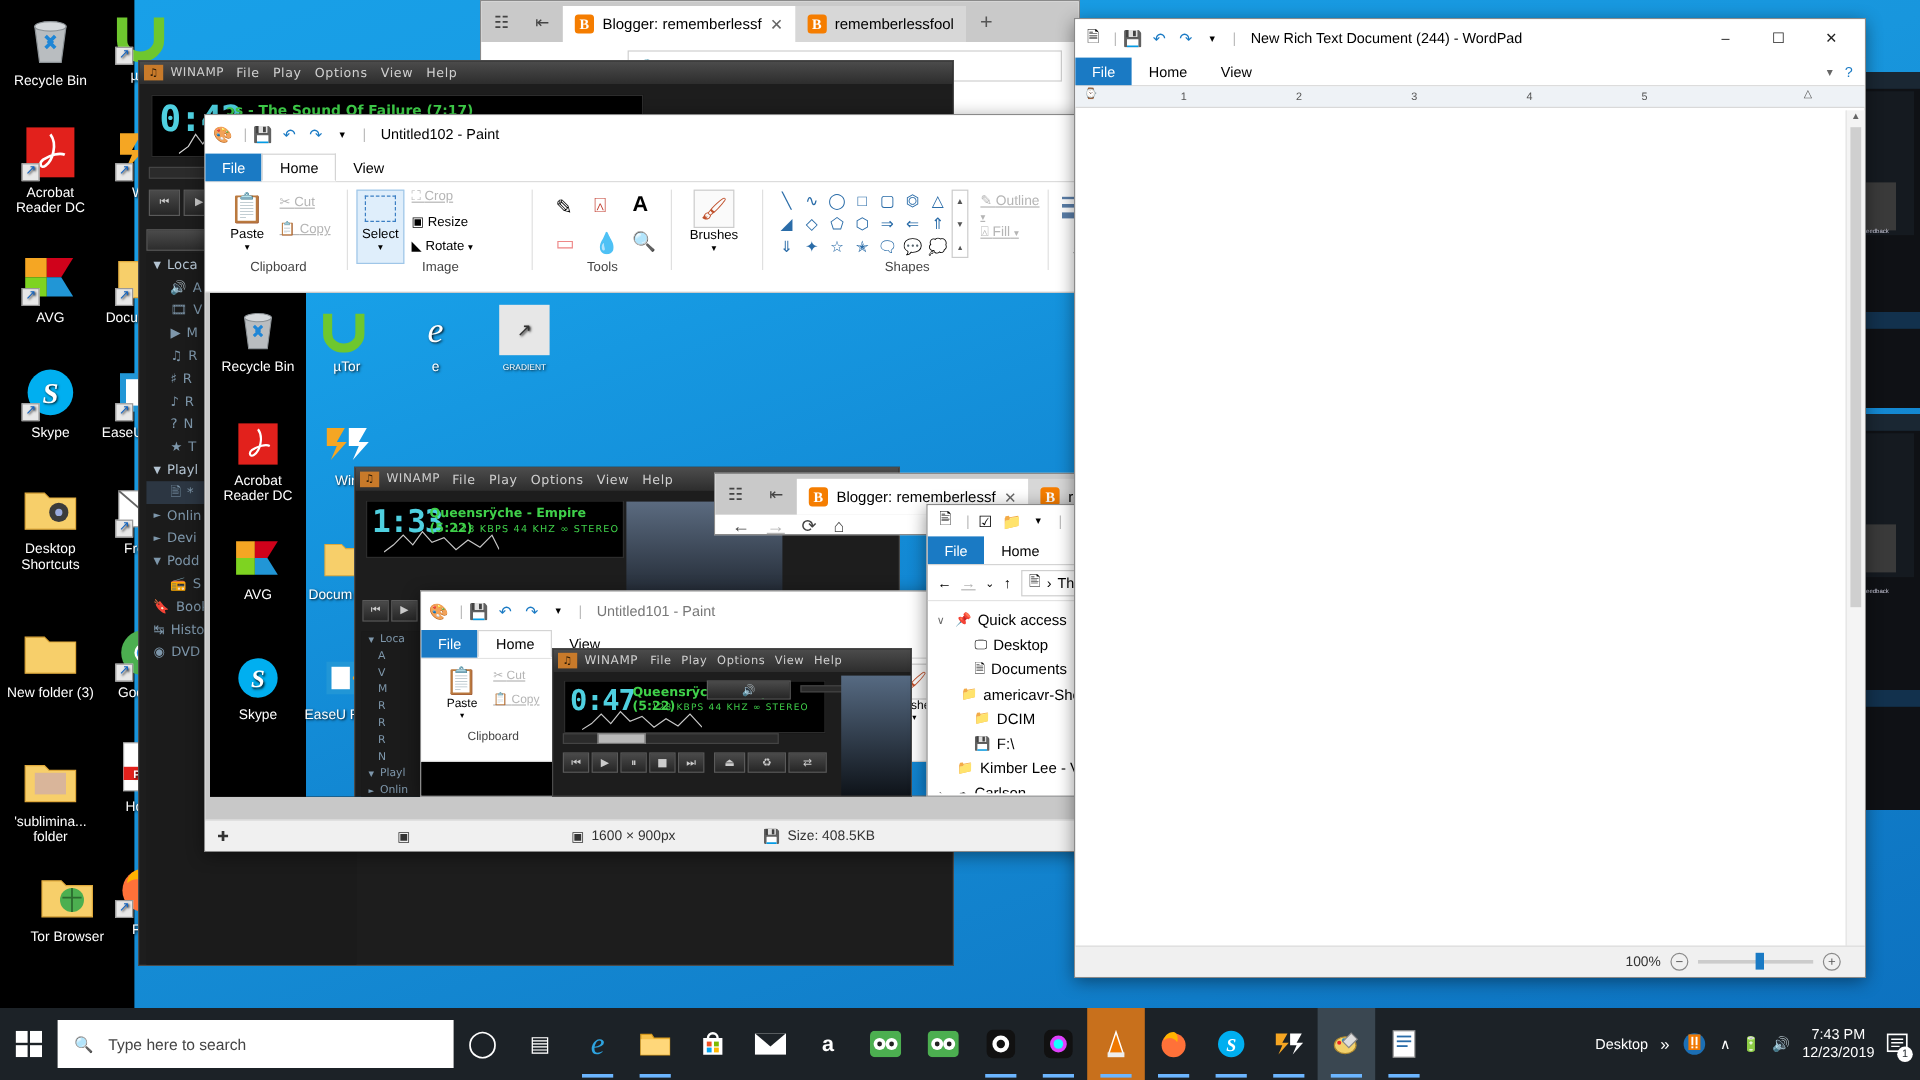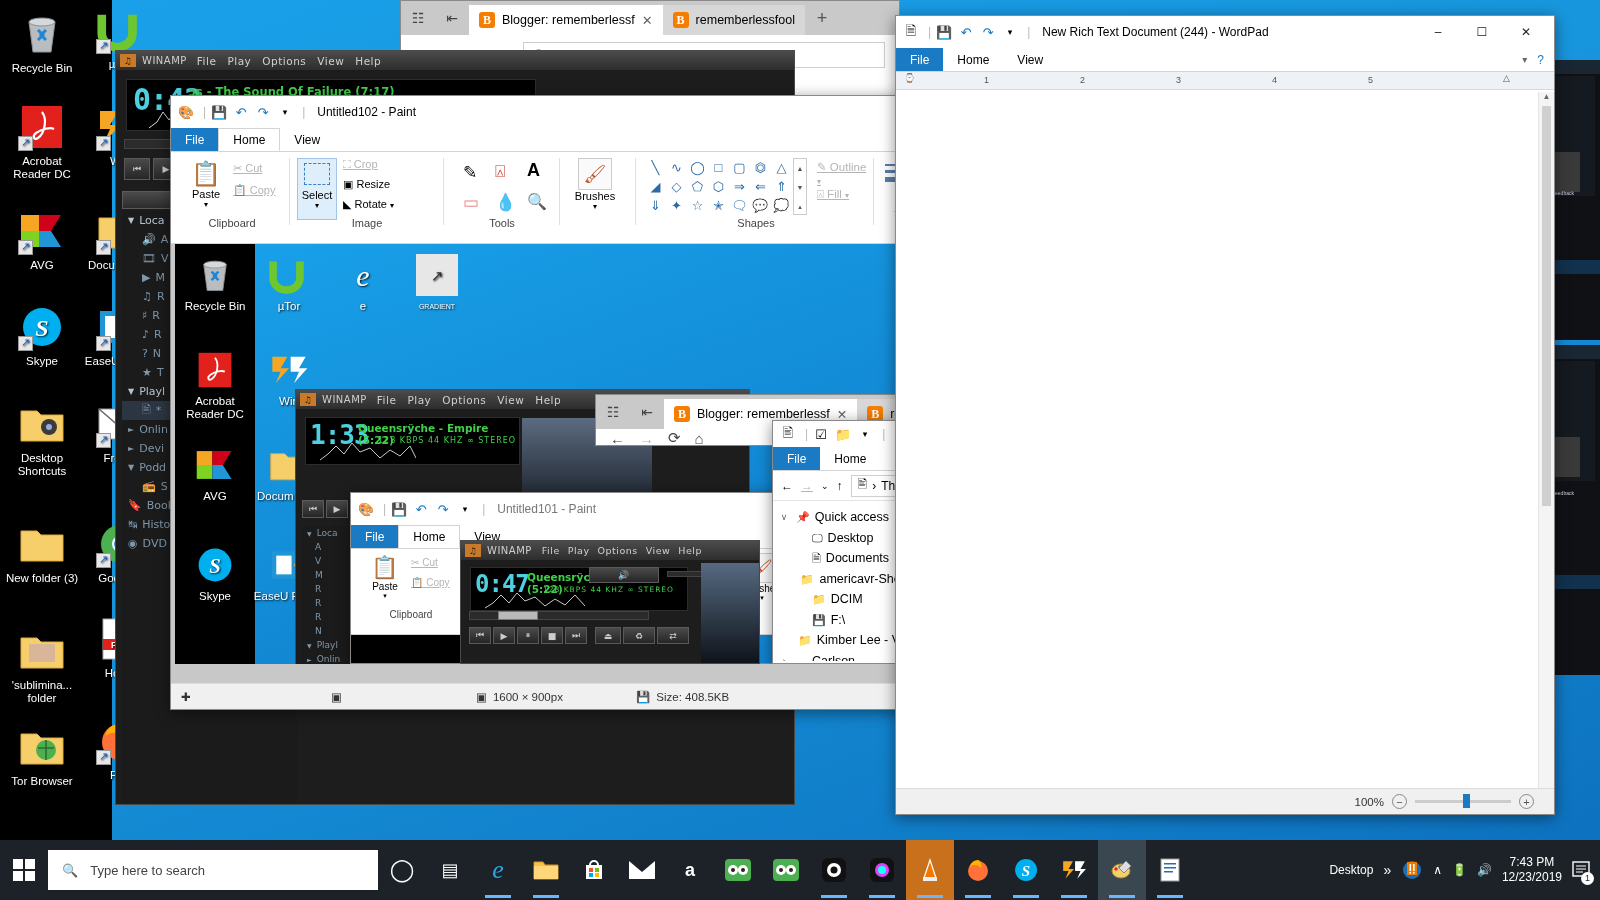--- a/index.html
+++ b/index.html
@@ -216,21 +216,21 @@
 </div>
 <div class="icon-col" style="left:4px;top:627px;">
   <div class="gl">
     <svg width="46" height="38" viewBox="0 0 46 38">
         <path d="M2 6 h16 l4 4 h22 v26 h-42z" fill="#f7cf6a" stroke="#dfa93c"></path>
         <rect x="10" y="12" width="26" height="18" fill="#d9b59a"></rect>
       </svg>
   </div>
   <div>'sublimina... folder</div>
 </div>
-<div class="icon-col" style="left:4px;top:723px;">
+<div class="icon-col" style="left:18px;top:723px;">
   <div class="gl">
     <svg width="46" height="38" viewBox="0 0 46 38">
         <path d="M2 6 h16 l4 4 h22 v26 h-42z" fill="#f7cf6a" stroke="#dfa93c"></path>
         <circle cx="27" cy="22" r="10" fill="#4caf50"></circle>
         <path d="M19 20 h16 M27 12 v20" stroke="#2c6b2f" stroke-width="1.5"></path>
       </svg>
   </div>
   <div>Tor Browser</div>
 </div>
 

